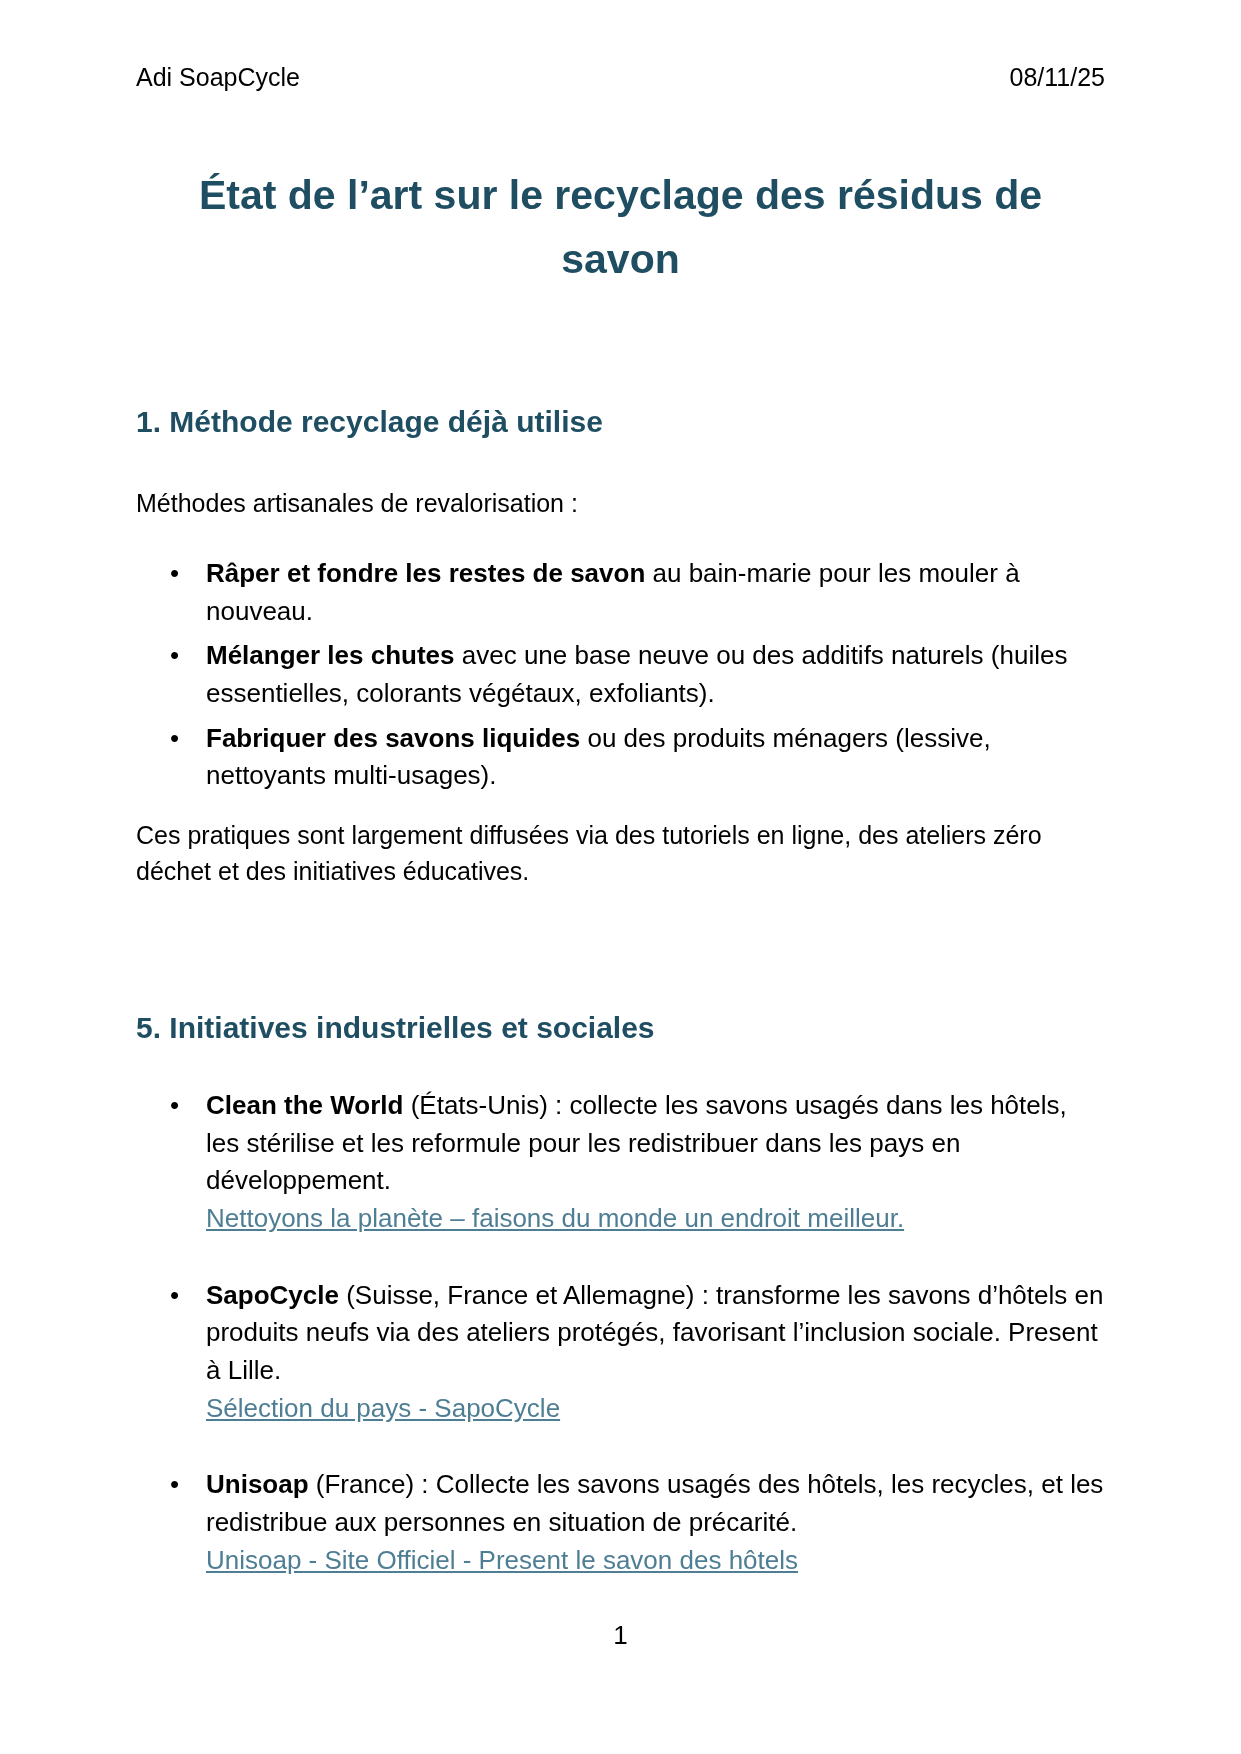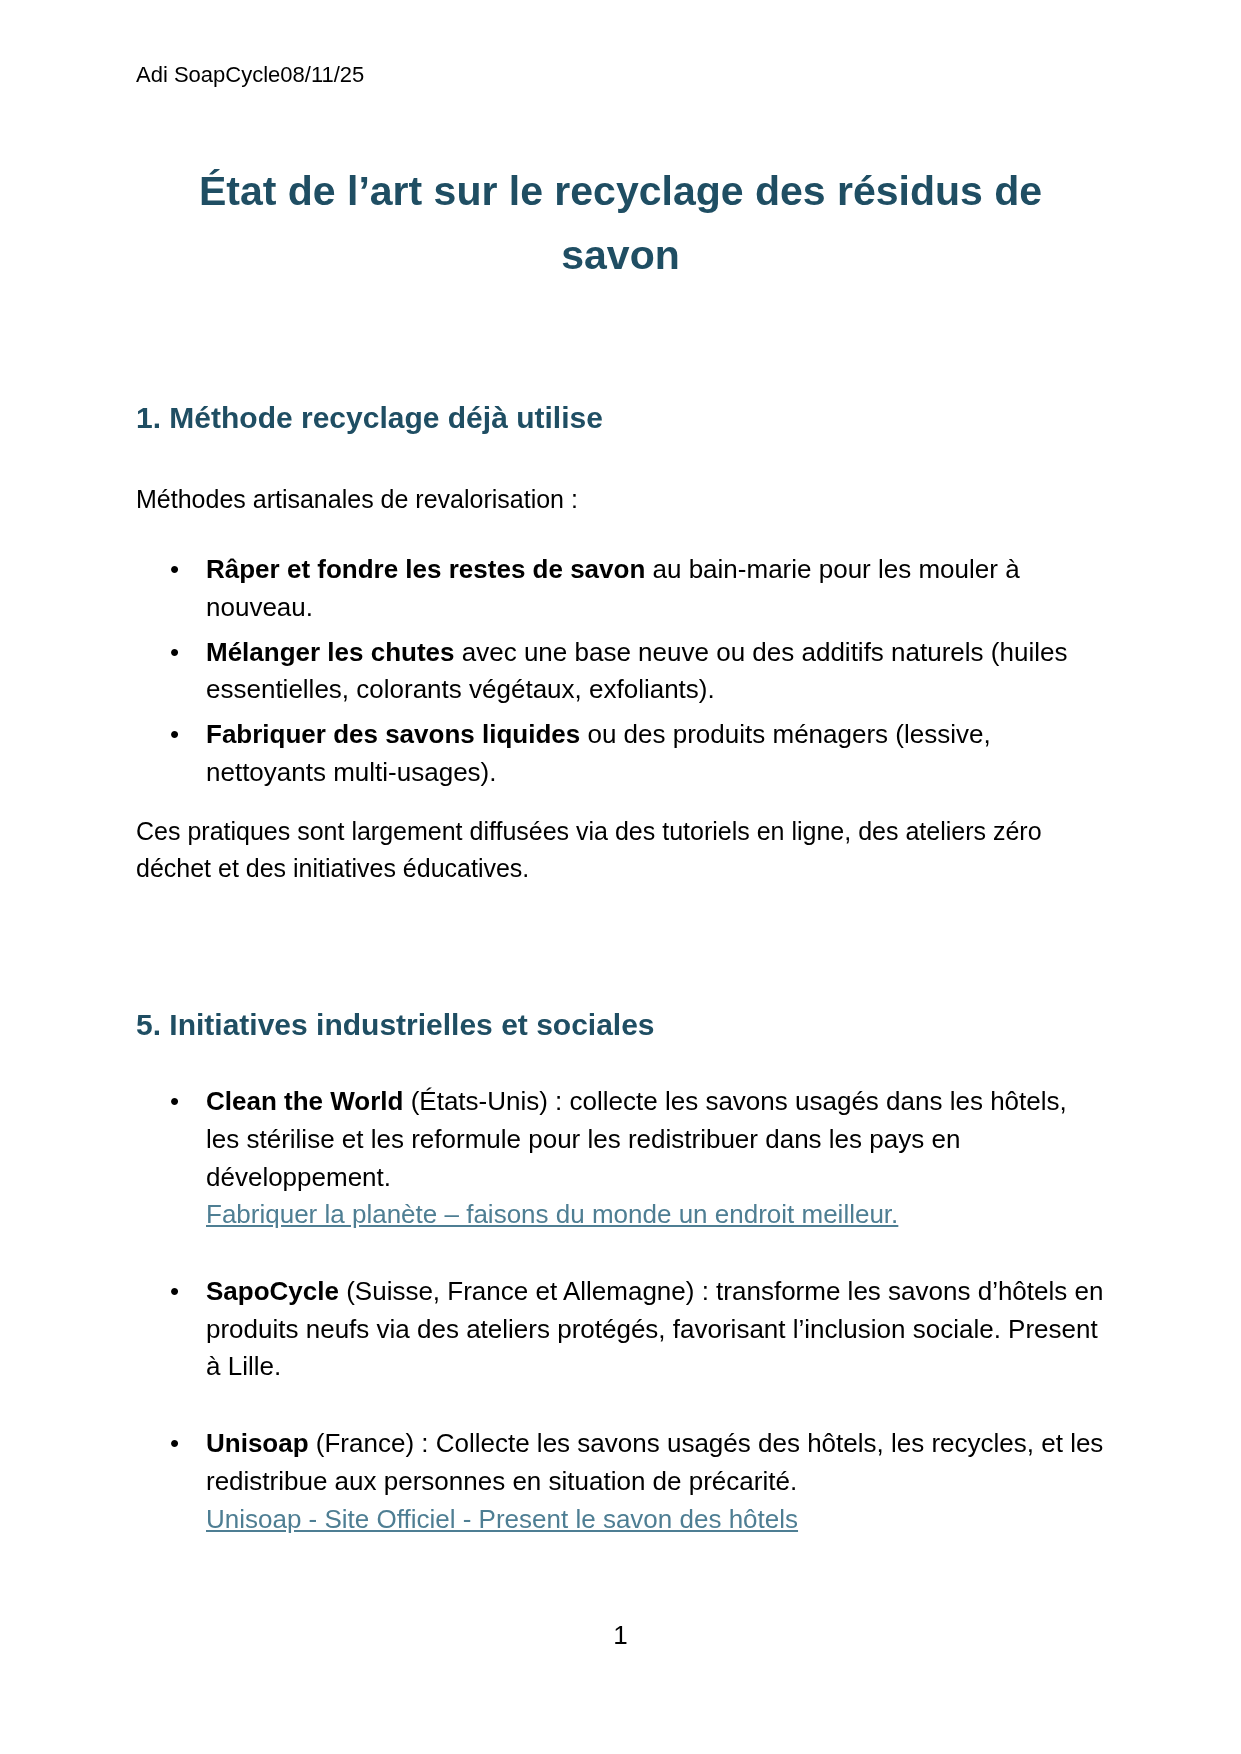--- a/index.html
+++ b/index.html
@@ -11,22 +11,22 @@
   body{
     width:1241px;height:1754px;background:#ffffff;
     font-family:"Liberation Sans", sans-serif;color:var(--ink);
     position:relative;overflow:hidden;
   }
   .page{
     position:absolute;inset:0;
     padding:62px 136px 0 136px;box-sizing:border-box;
   }
   .hdr{
-    display:flex;justify-content:flex-start;align-items:baseline;
-    font-size:22px;line-height:1.2;
+    display:flex;justify-content:space-between;align-items:baseline;
+    font-size:25px;line-height:1.2;
   }
   .title{
     margin:72px auto 0 auto;max-width:880px;
     font-size:41px;font-weight:bold;color:var(--teal);
     text-align:center;line-height:1.55;
   }
   .h2{
     font-size:30px;font-weight:bold;color:var(--teal);
     margin:0;line-height:1.25;
   }
@@ -90,26 +90,27 @@
   </ul>
 
   <p class="body">Ces pratiques sont largement diffusées via des tutoriels en ligne, des ateliers zéro déchet et des initiatives éducatives.</p>
 
   <h2 class="h2 s2h">5. Initiatives industrielles et sociales</h2>
 
   <ul class="ul s2">
     <li class="li">
       <span class="marker">•</span>
       <div class="li-body"><span class="bold">Clean the World</span><span> (États-Unis) : collecte les savons usagés dans les hôtels, les stérilise et les reformule pour les redistribuer dans les pays en développement.</span>
-        <p class="link-line"><a class="link">Fabriquer la planète – faisons du monde un endroit meilleur.</a></p>
+        <p class="link-line"><a class="link">Nettoyons la planète – faisons du monde un endroit meilleur.</a></p>
       </div>
     </li>
     <li class="li">
       <span class="marker">•</span>
       <div class="li-body"><span class="bold">SapoCycle</span><span> (Suisse, France et Allemagne) : transforme les savons d’hôtels en produits neufs via des ateliers protégés, favorisant l’inclusion sociale. Present à Lille.</span>
+        <p class="link-line"><a class="link">Sélection du pays - SapoCycle</a></p>
       </div>
     </li>
     <li class="li">
       <span class="marker">•</span>
       <div class="li-body"><span class="bold">Unisoap</span><span> (France) : Collecte les savons usagés des hôtels, les recycles, et les redistribue aux personnes en situation de précarité.</span>
         <p class="link-line"><a class="link">Unisoap - Site Officiel - Present le savon des hôtels</a></p>
       </div>
     </li>
   </ul>
 

